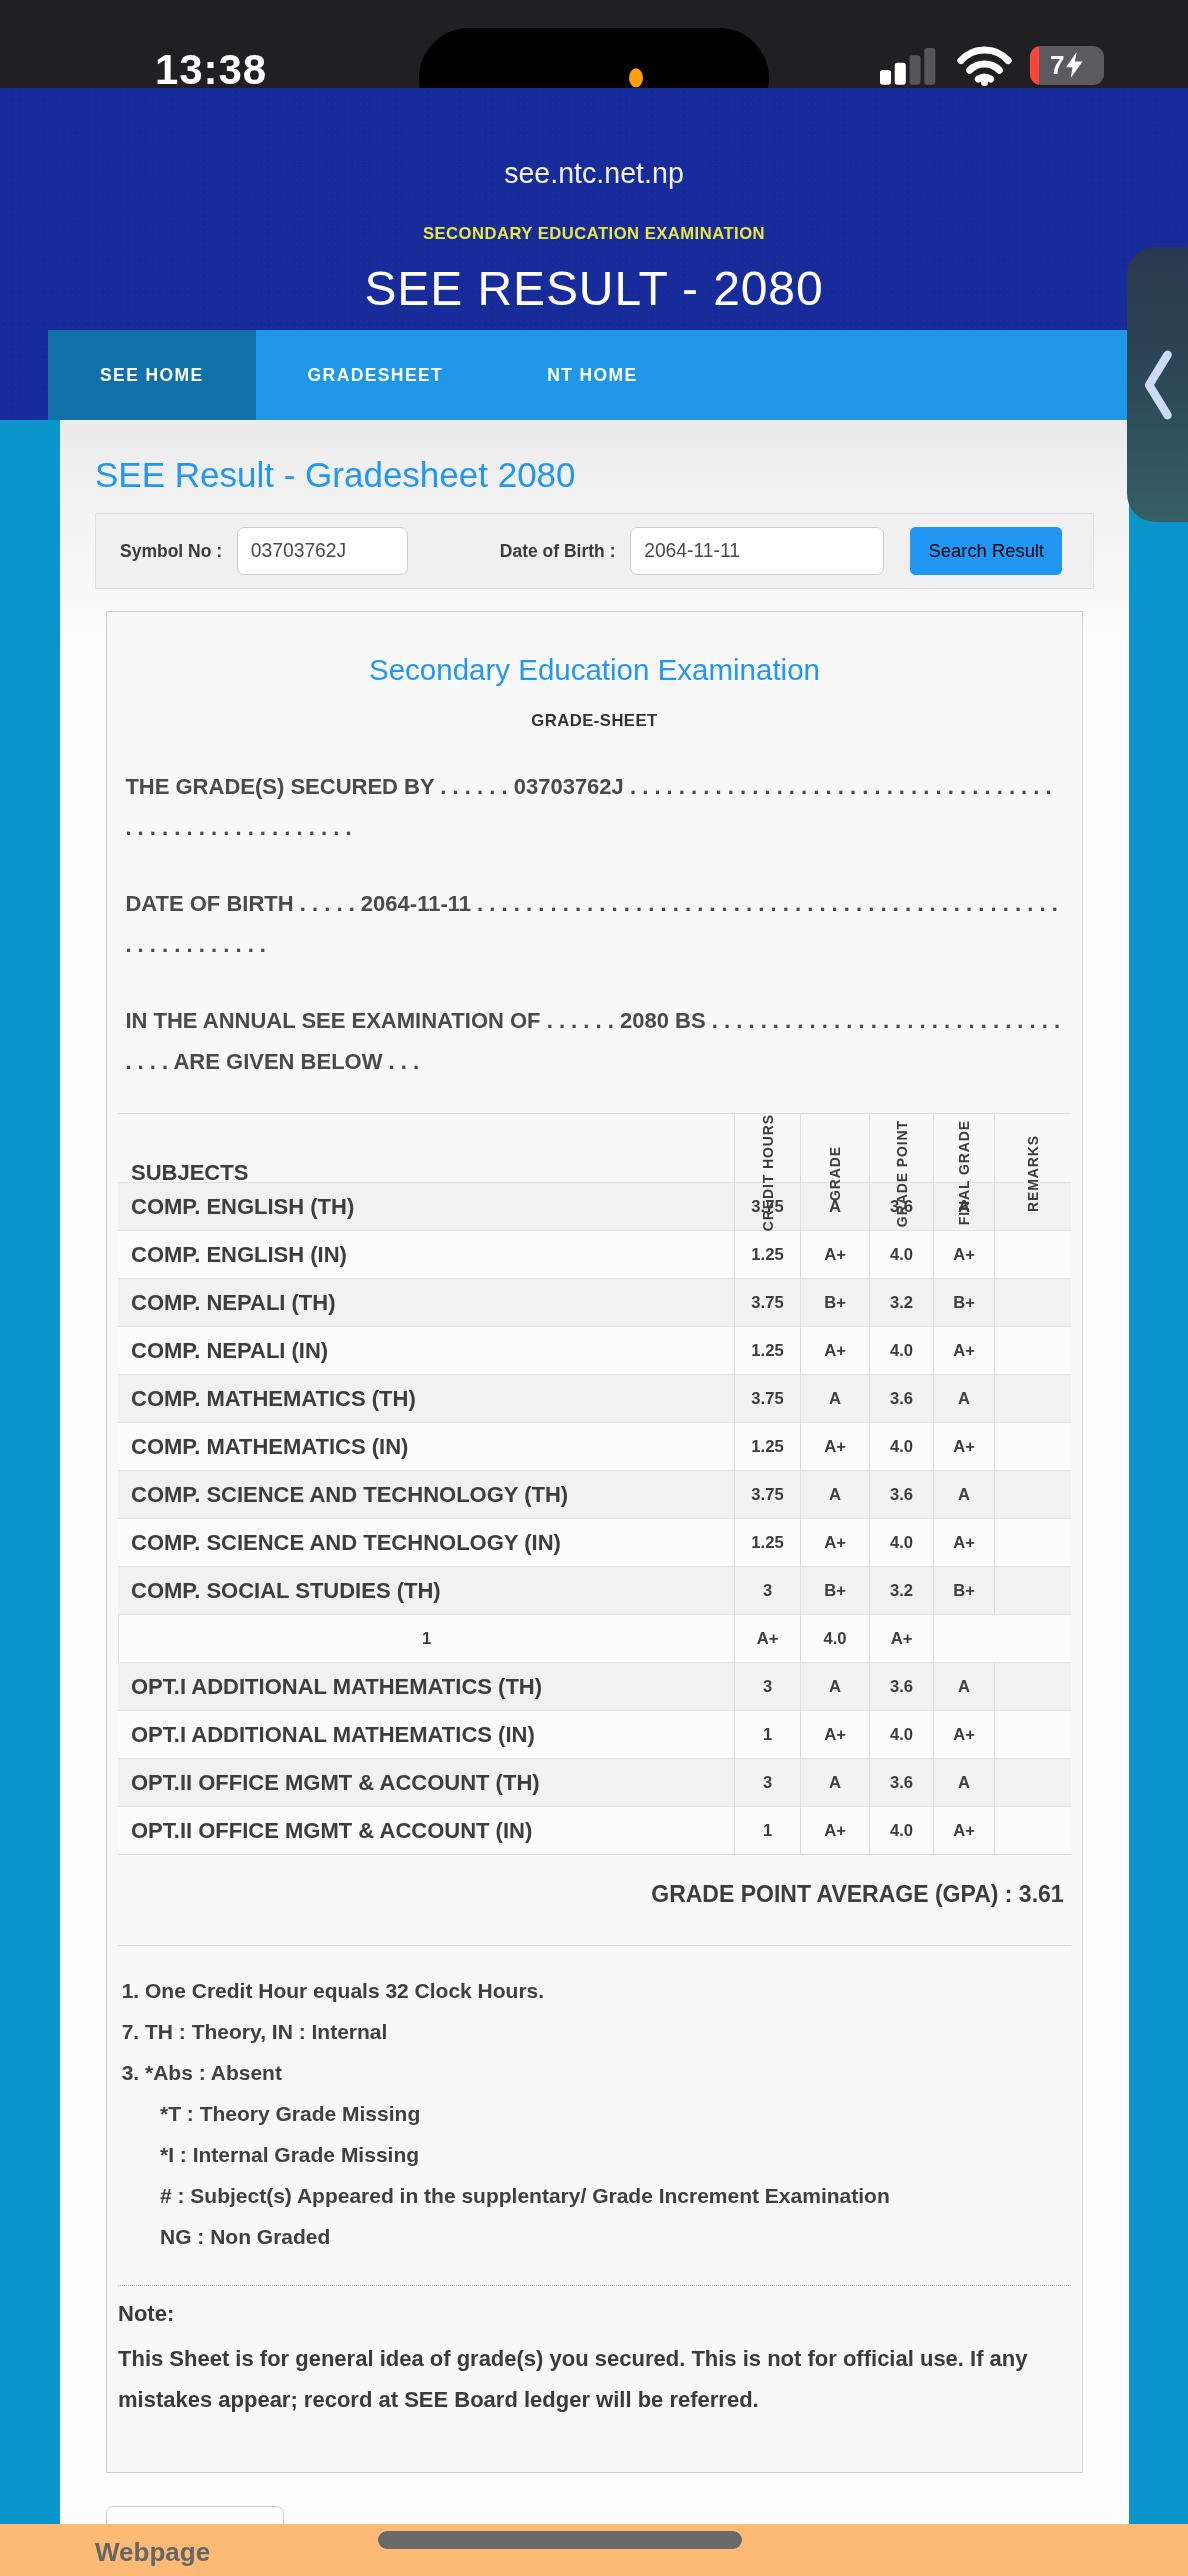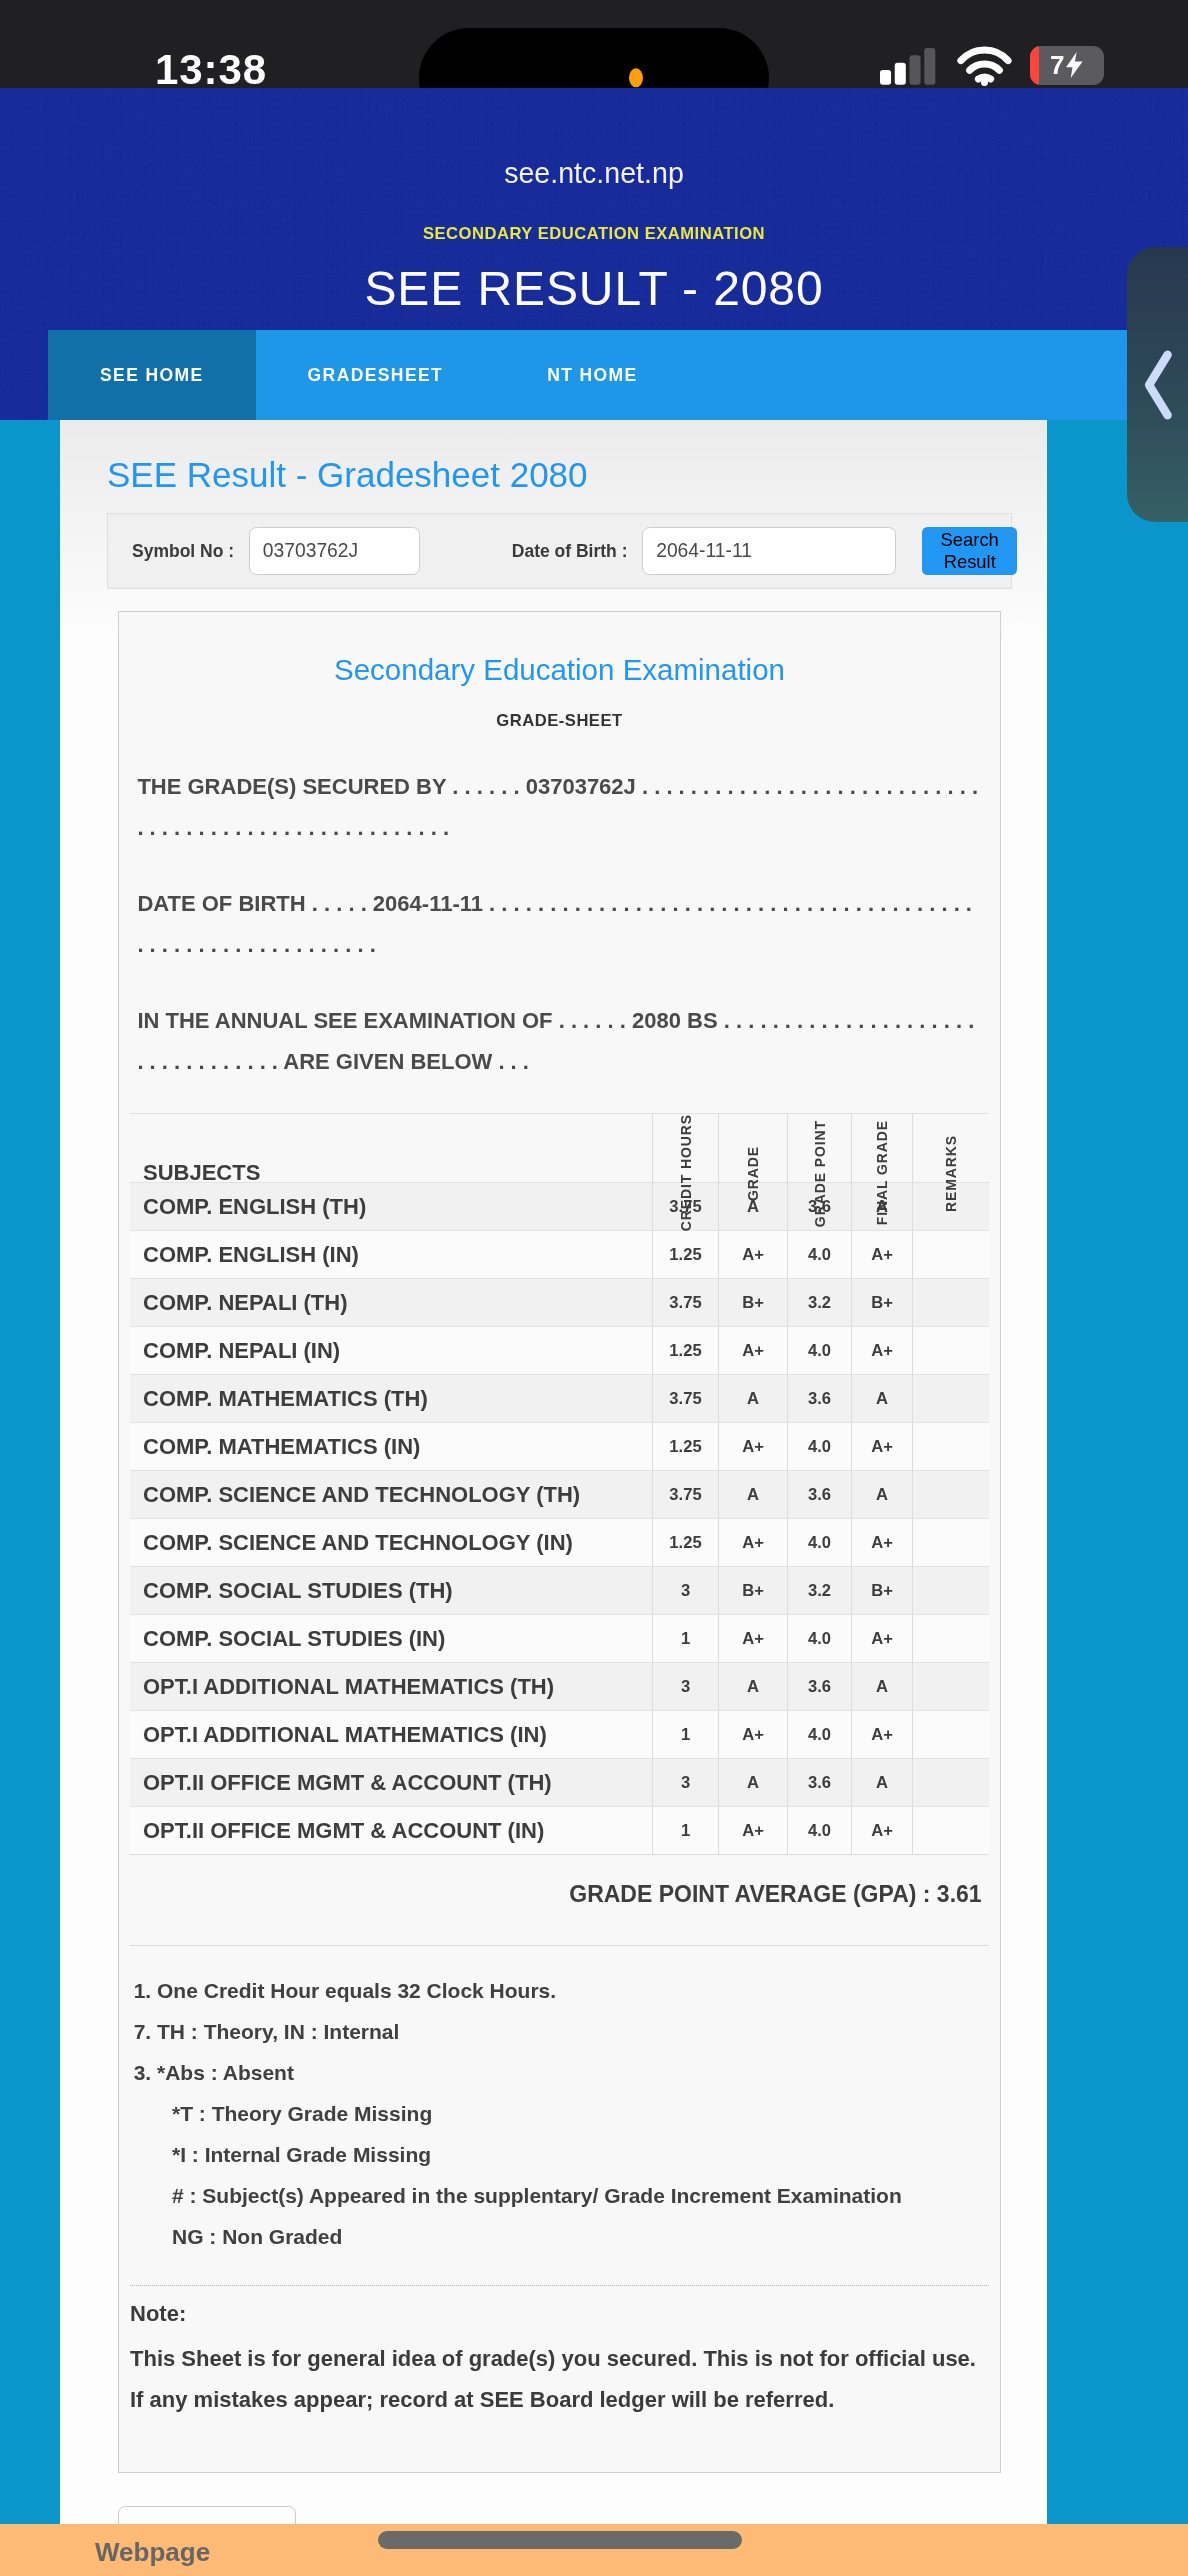--- a/index.html
+++ b/index.html
@@ -25,22 +25,22 @@
   .exam-label{position:absolute;left:0;top:136px;width:100%;text-align:center;color:#e9e93c;font-size:16.6px;font-weight:bold;letter-spacing:0.5px;}
   .main-title{position:absolute;left:0;top:173px;width:100%;text-align:center;color:#fff;font-size:48px;letter-spacing:0.9px;}
 
   
   .navbar{position:absolute;left:48px;top:330px;width:1093px;height:90px;background:#1e97e9;display:flex;align-items:stretch;}
   .nav-tab{display:flex;align-items:center;padding:0 52px;color:#fff;font-size:17.5px;font-weight:bold;letter-spacing:1.4px;cursor:pointer;}
   .nav-tab.active{background:#1170a8;}
 
   
   .webview{position:absolute;left:0;top:420px;width:1188px;height:2104px;background:#0a96cb;}
-  .content-col{position:absolute;left:60px;top:0;width:975px;height:2104px;
-    background:linear-gradient(180deg,#ebebeb 0px,#fdfdfd 221px,#fdfdfd 100%);overflow:hidden;padding-left:12px;}
+  .content-col{position:absolute;left:60px;top:0;width:1069px;height:2104px;
+    background:linear-gradient(180deg,#ebebeb 0px,#fdfdfd 221px,#fdfdfd 100%);overflow:hidden;}
   .page-heading{margin:35px 0 0 35px;color:#2196f3;font-size:35px;}
 
   .form-bar{margin:18.4px 35px 0 35px;height:76px;background:#f0f0f0;border:0.9px solid #dedede;
     display:flex;align-items:center;padding:0 24px;box-sizing:border-box;}
   .form-label{font-size:17.5px;font-weight:bold;color:#3b3b3b;white-space:nowrap;}
   .form-input{height:48px;border:0.9px solid #ccc;border-radius:7.4px;background:#fff;color:#4a4a4a;
     font-size:19.3px;padding:0 13px;font-family:"Liberation Sans",sans-serif;box-sizing:border-box;}
   .inp-symbol{width:171px;margin-left:14.7px;}
   .inp-dob{width:254px;margin-left:14.7px;}
   .lbl-dob{margin-left:92px;}
@@ -242,21 +242,20 @@
               </div>
               <div class="trow">
                 <div class="tcell c0">COMP. SOCIAL STUDIES (TH)</div>
                 <div class="tcell c1">3</div>
                 <div class="tcell c2">B+</div>
                 <div class="tcell c3">3.2</div>
                 <div class="tcell c4">B+</div>
                 <div class="tcell c5"></div>
               </div>
               <div class="trow">
-                <div class="tcell c0">COMP. SOCIAL STUDIES (IN)</div>
                 <div class="tcell c1">1</div>
                 <div class="tcell c2">A+</div>
                 <div class="tcell c3">4.0</div>
                 <div class="tcell c4">A+</div>
                 <div class="tcell c5"></div>
               </div>
               <div class="trow">
                 <div class="tcell c0">OPT.I ADDITIONAL MATHEMATICS (TH)</div>
                 <div class="tcell c1">3</div>
                 <div class="tcell c2">A</div>

